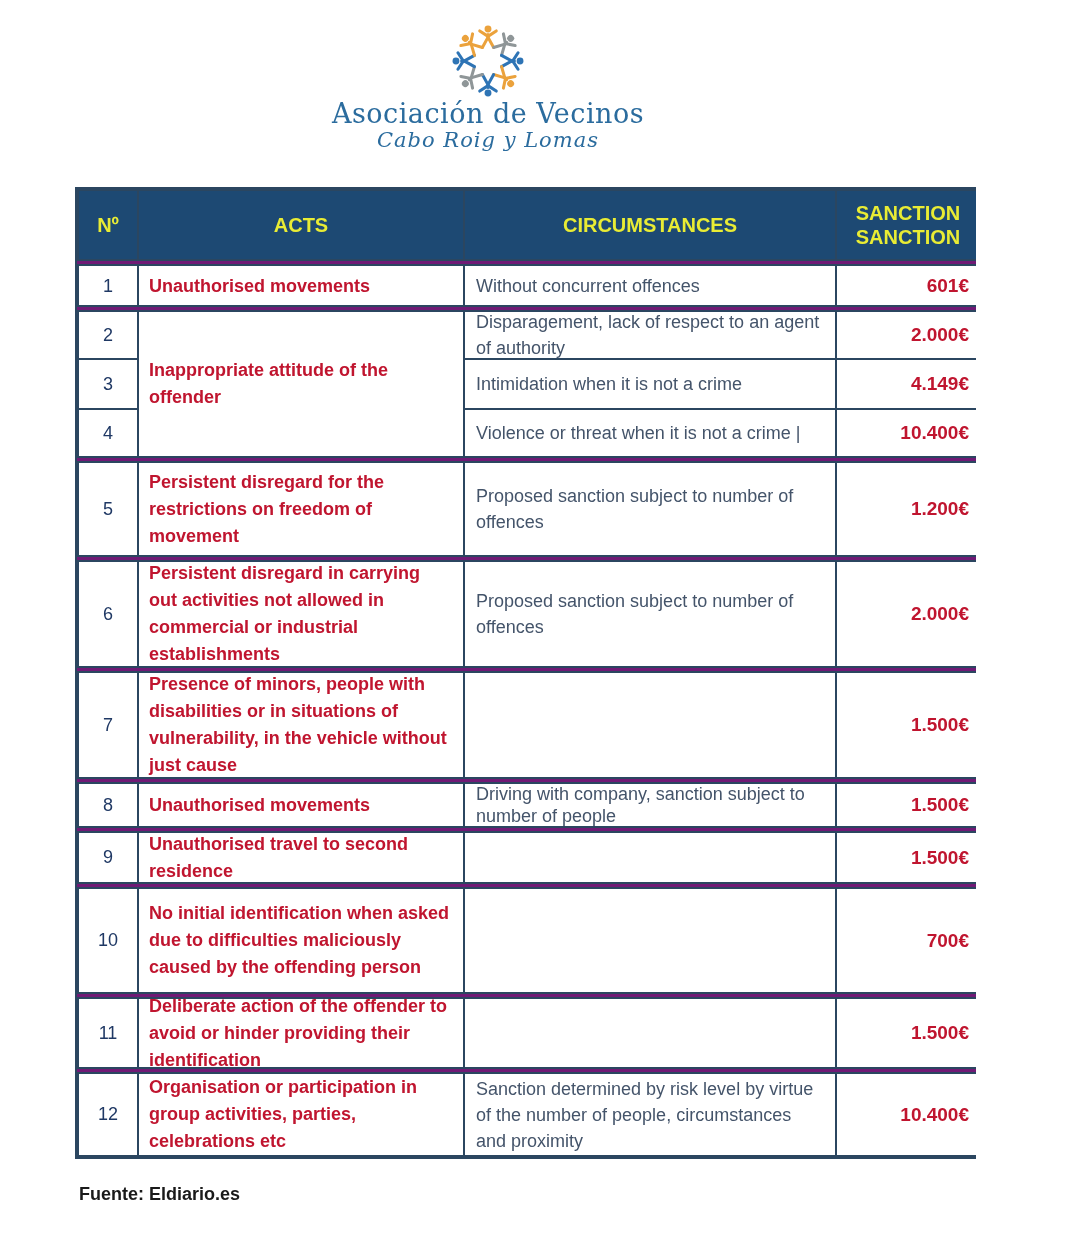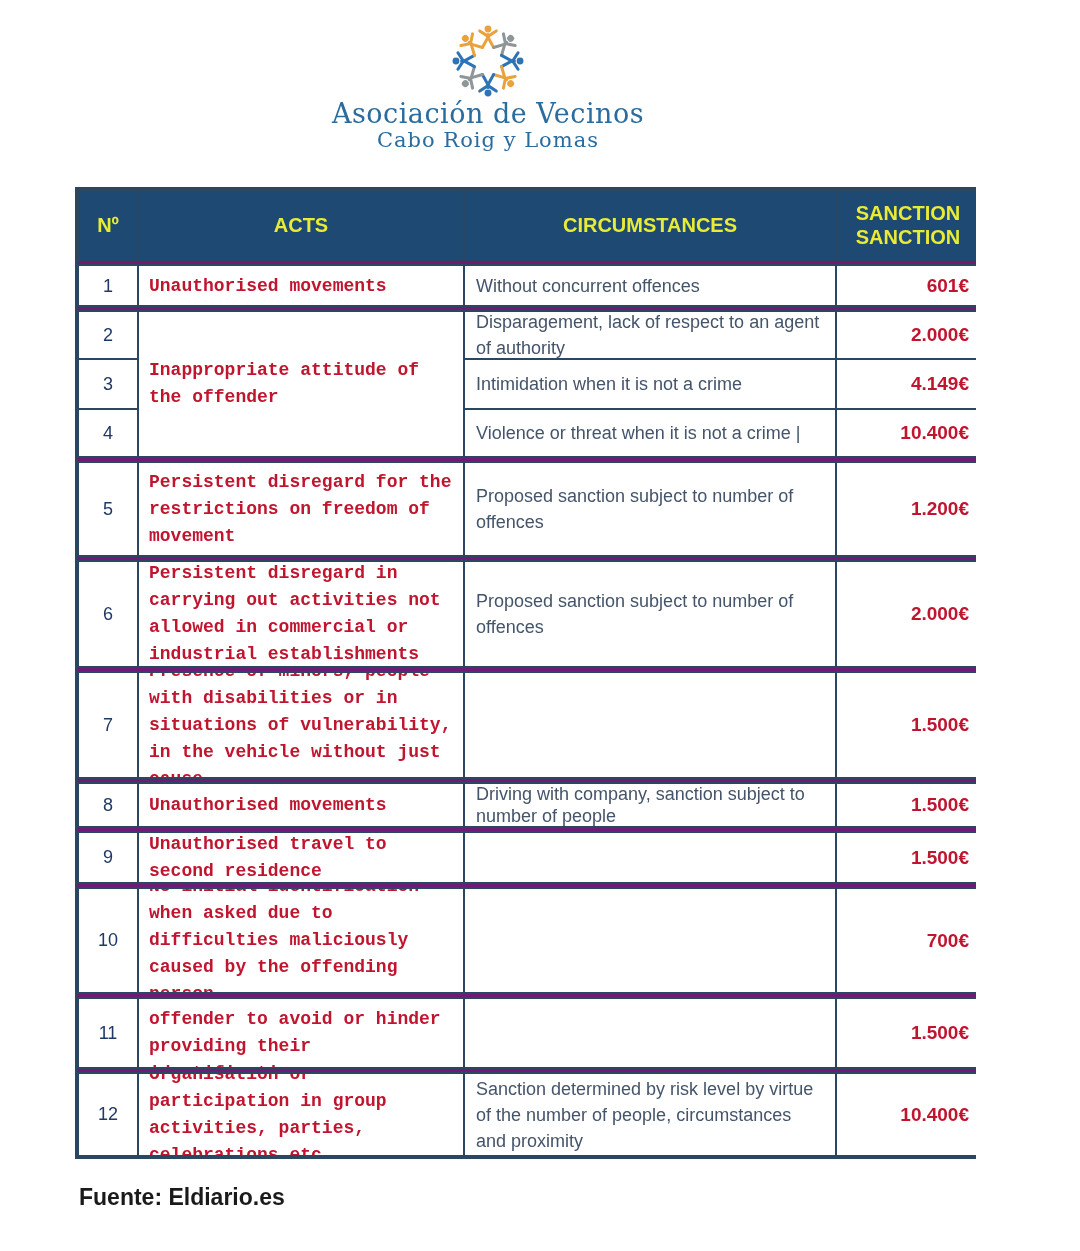--- a/index.html
+++ b/index.html
@@ -12,32 +12,32 @@
   .page{position:relative;width:976px;height:1251px;background:#fff;overflow:hidden;
         font-family:"Liberation Sans",sans-serif;}
 
   
   .logo-block{position:absolute;top:24px;left:0;width:100%;
               display:flex;flex-direction:column;align-items:center;}
   .logo-icon-svg{width:92px;height:74px;display:block;}
   .org-title{font-family:"DejaVu Serif","Liberation Serif",serif;color:var(--logo-text);
              font-size:27px;letter-spacing:0.5px;line-height:1.0;margin-top:2px;}
   .org-subtitle{font-family:"DejaVu Serif","Liberation Serif",serif;color:var(--logo-text);
-             font-size:21px;letter-spacing:1px;line-height:1.1;margin-top:2px;}
+             font-size:21px;letter-spacing:1px;line-height:1.1;margin-top:2px;font-style:italic;}
 
   
   .tbl{position:absolute;left:75px;top:187px;width:908px;border:2px solid var(--border);
        box-sizing:border-box;background:#701a75;}
   .grp{display:grid;grid-template-columns:60px 326px 1fr 142px;border:2px solid var(--border);
        margin-bottom:3px;background:#fff;box-sizing:border-box;}
   .grp:last-child{margin-bottom:0;}
   .cell{display:flex;align-items:center;border-right:2px solid var(--border);
         box-sizing:border-box;overflow:hidden;}
   .c1{justify-content:center;color:var(--number-navy);font-size:18px;}
-  .c2{padding:20px 10px;font-weight:bold;color:var(--act-red);font-size:18px;line-height:27px;font-family:Liberation Mono, monospace;}
+  .c2{padding:20px 10px;font-weight:bold;color:var(--act-red);font-size:18px;line-height:27px;}
   .c3{padding:4px 11px;color:var(--body-navy);font-size:18px;line-height:26px;}
   .c4{border-right:none;justify-content:flex-end;text-align:right;padding:4px 10px;
       font-weight:bold;color:var(--act-red);font-size:19px;}
   .bb{border-bottom:2px solid var(--border);}
   .col1{grid-column:1}.col2{grid-column:2}.col3{grid-column:3}.col4{grid-column:4}
   .row1{grid-row:1}.row2{grid-row:2}.row3{grid-row:3}
   .span3{grid-row:1 / span 3;}
 
   .hdr{height:72px;background:var(--header-bg);}
   .hdr .cell{color:var(--header-text);font-weight:bold;font-size:20px;line-height:1.2;
@@ -48,21 +48,21 @@
   .g3{height:96px}
   .g4{height:108px}
   .g5{height:108px}
   .g6{height:46px}
   .g7{height:53px}
   .g8{height:107px}
   .g9{height:72px}
   .g10{height:85px}
 
   
-  .source-note{position:absolute;left:79px;top:1184px;font-size:23px;font-weight:bold;
+  .source-note{position:absolute;left:79px;top:1184px;font-size:18px;font-weight:bold;
                color:var(--footer-ink);}
 </style>
 </head>
 <body>
 
 <div class="page">
 
   <div class="logo-block">
     <svg class="logo-icon-svg" viewBox="-62 -56 124 112" aria-hidden="true">
       <defs>

